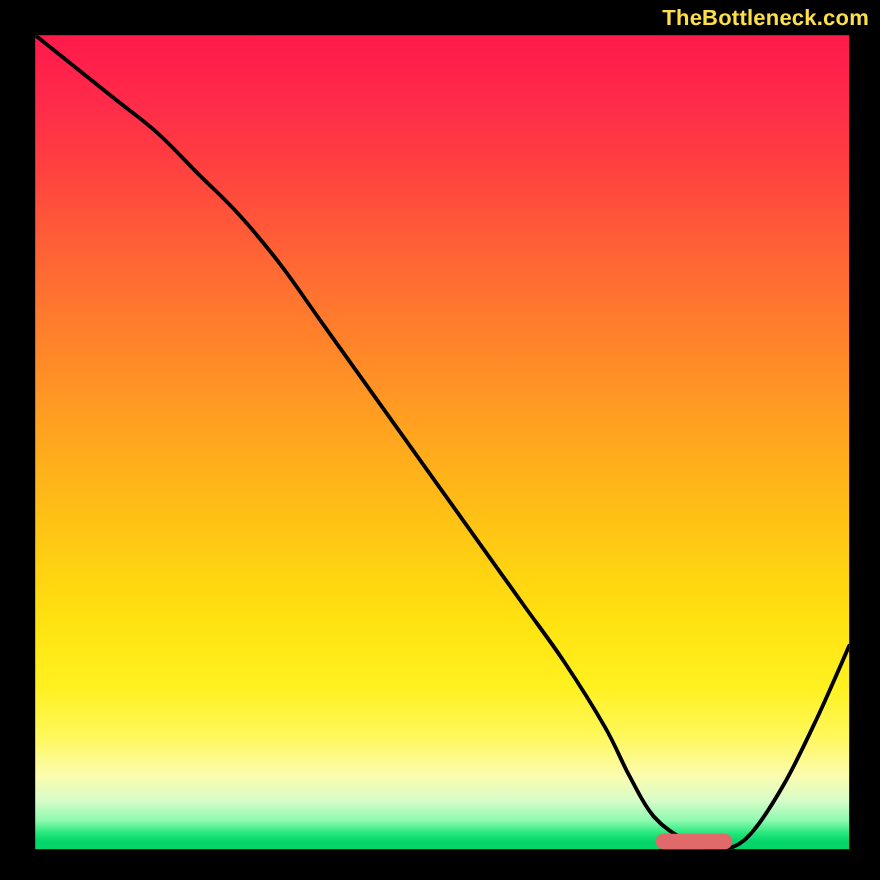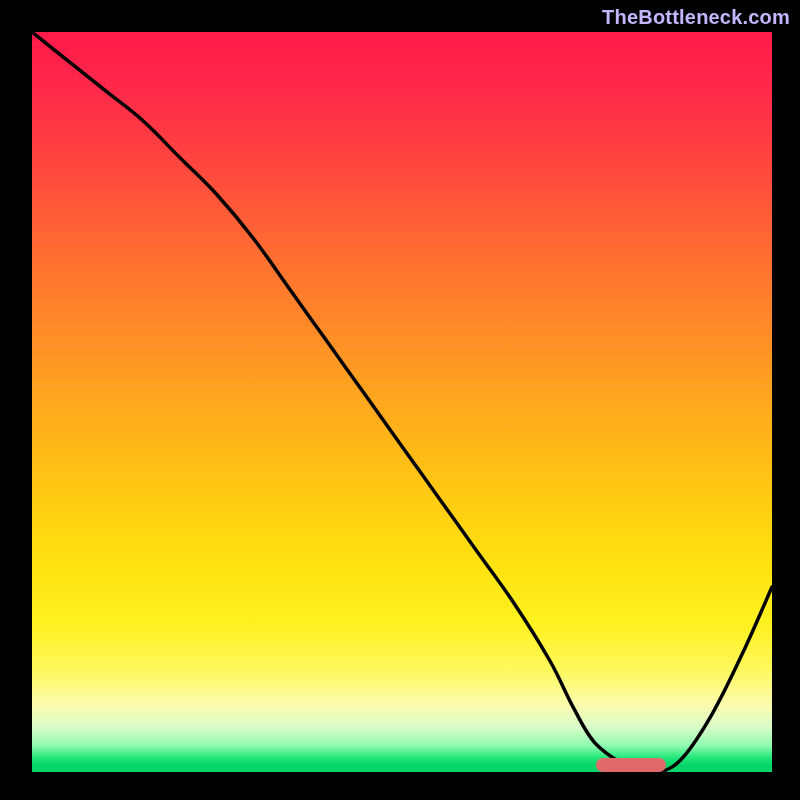--- a/index.html
+++ b/index.html
@@ -42,21 +42,21 @@
       #8dfab0 96.5%,
       #26e87c 98%,
       #06d66a 99%,
       #06d66a 100%
     );
   }
   .watermark {
     position: absolute;
     top: 6px;
     right: 10px;
-    color: #c4b5fd;
+    color: #fde047;
     font-size: 20px;
     font-weight: 600;
     letter-spacing: 0.2px;
     user-select: none;
   }
   .curve-svg {
     position: absolute;
     left: 0;
     top: 0;
     width: 740px;

